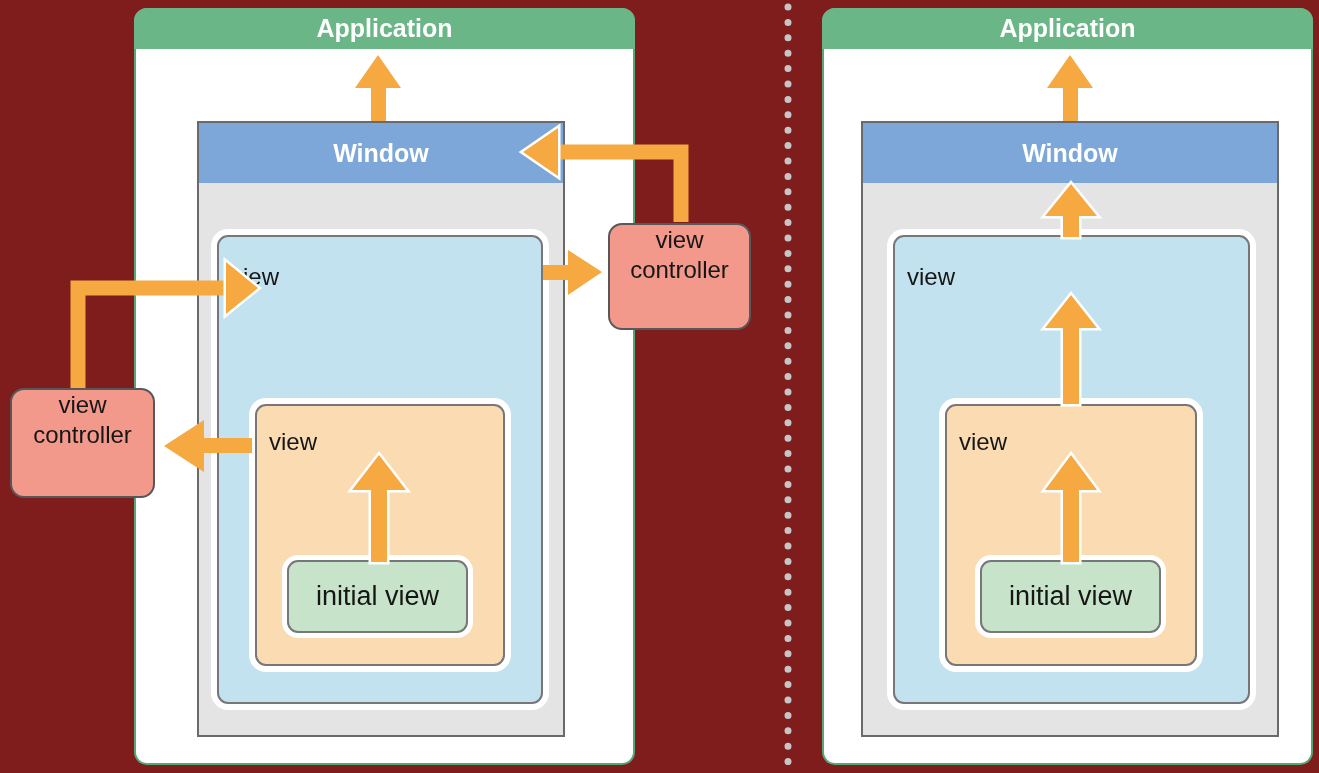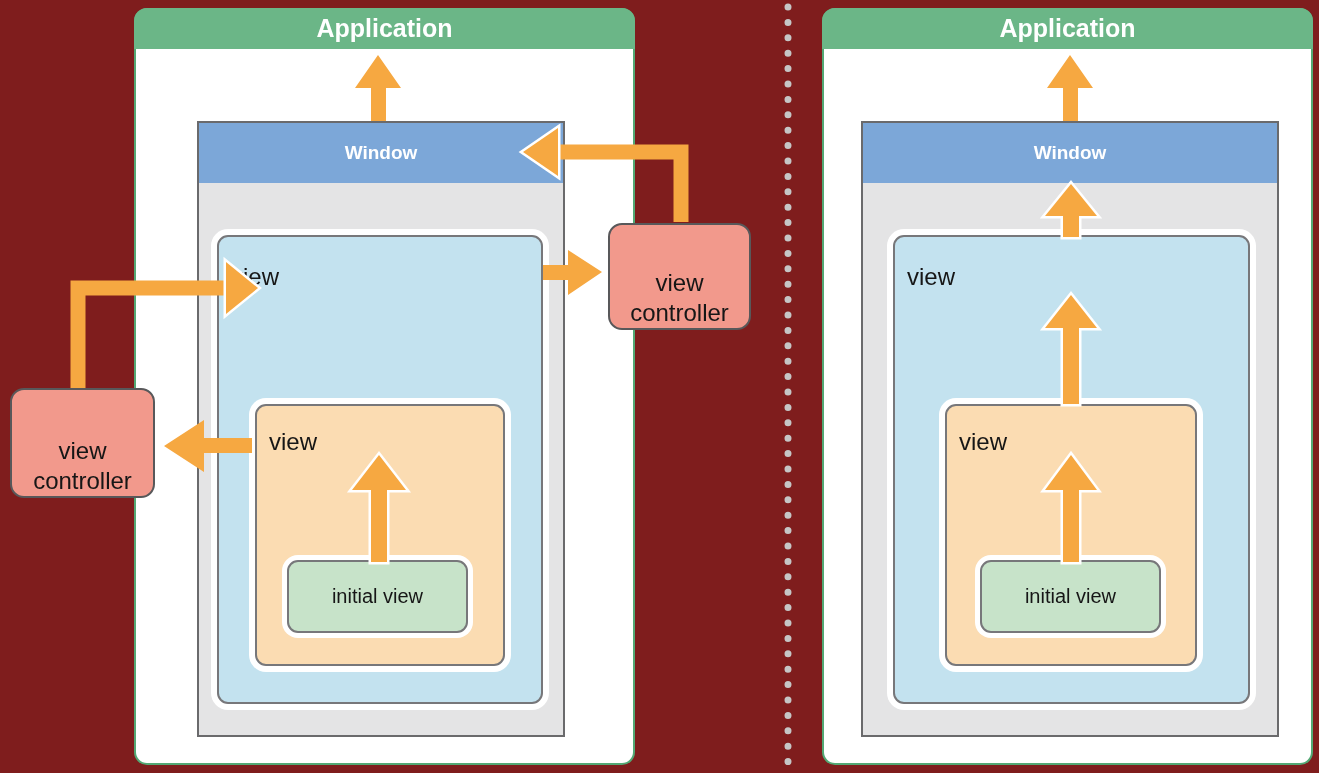--- a/index.html
+++ b/index.html
@@ -18,44 +18,44 @@
     color:var(--header-text);font-weight:bold;font-size:25px;
     display:flex;align-items:center;justify-content:center;
   }
   .window-box{
     position:absolute;background:var(--window-gray);
     border:2px solid var(--window-border);box-sizing:border-box;
   }
   .window-header{
     position:absolute;top:0;left:0;right:0;height:60px;
     background:var(--window-blue);
-    color:var(--header-text);font-weight:bold;font-size:19px;
+    color:var(--header-text);font-weight:bold;font-size:25px;
     display:flex;align-items:center;justify-content:center;
   }
   .view-box{
     position:absolute;border-radius:11px;box-sizing:border-box;
     border:2px solid var(--view-border);
     box-shadow:0 0 0 6px #ffffff;
   }
   .view-blue{background:var(--view-blue);}
   .view-orange{background:var(--view-orange);}
   .view-initial{
     background:var(--initial-green);box-shadow:0 0 0 5px #ffffff;
     display:flex;align-items:center;justify-content:center;
   }
   .view-label{
     position:absolute;left:12px;width:100%;
     font-size:24px;color:var(--label-dark);
   }
-  .initial-label{font-size:20px;color:var(--label-dark);}
+  .initial-label{font-size:27px;color:var(--label-dark);}
   .vc-box{
     position:absolute;background:var(--controller-salmon);
     border:2px solid var(--box-border);border-radius:14px;
     box-sizing:border-box;z-index:6;
-    display:flex;align-items:flex-end;justify-content:center;
+    display:flex;align-items:flex-start;justify-content:center;
   }
   .vc-label{
     width:125px;text-align:center;font-size:24px;line-height:30px;
     color:var(--label-dark);
   }
   svg.overlay{position:absolute;left:0;top:0;z-index:5;pointer-events:none;}
   .arrow-plain{fill:var(--arrow-orange);stroke:none;}
   .arrow-outlined{
     fill:var(--arrow-orange);stroke:#ffffff;stroke-width:5;
     paint-order:stroke;stroke-linejoin:miter;

